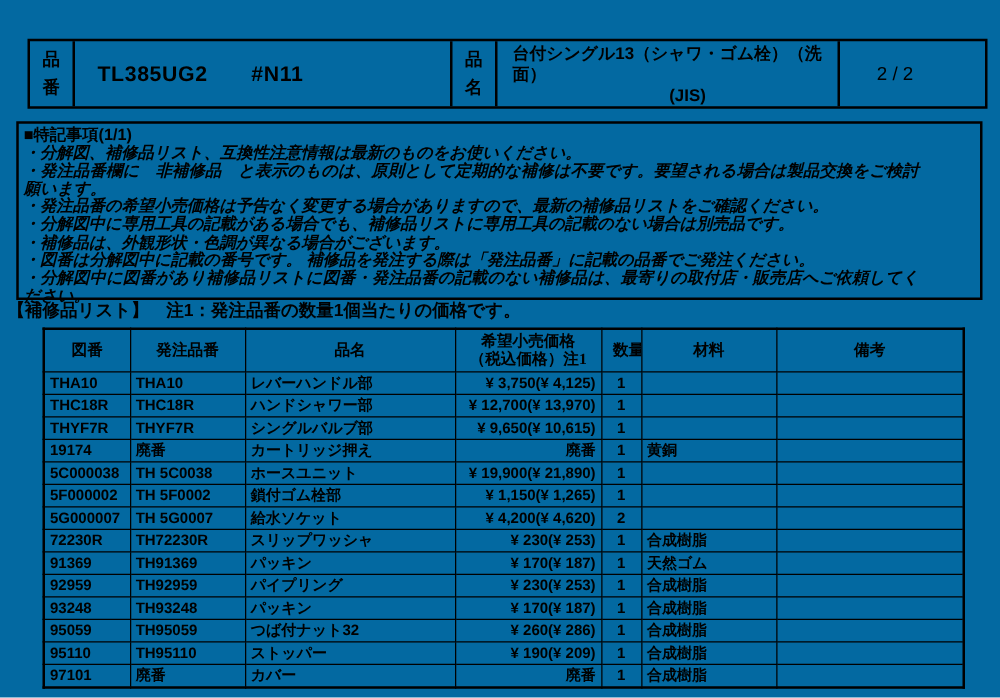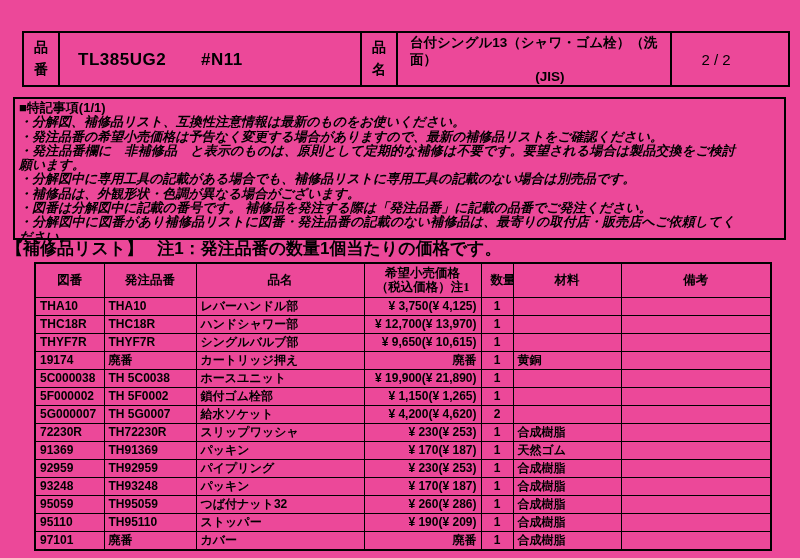--- a/index.html
+++ b/index.html
@@ -1,17 +1,17 @@
 <!DOCTYPE html>
 <html><head>
 <meta charset="utf-8">
 <style>
   html,body{margin:0;padding:0;background:#ffffff;}
   #page{
-    position:relative;width:800px;height:558px;background:#ec4899;
+    position:relative;width:800px;height:558px;background:#0369a1;
     font-family:"Liberation Sans",sans-serif;color:#000;overflow:hidden;
   }
   .pre{white-space:pre;}
 
   
   #doc-header{
     position:absolute;left:22px;top:31px;width:768px;height:56px;
     display:flex;border:2px solid #000;box-sizing:border-box;
   }
   #doc-header .cell{
@@ -37,21 +37,21 @@
     padding:2px 0 0 4px;
   }
   #notes-title{font-size:13px;font-weight:bold;line-height:14.3px;}
   .note-line{
     font-size:13px;font-weight:bold;line-height:14.3px;
     width:716px;text-align:justify;font-style:italic;
   }
 
   
   #list-caption{
-    position:absolute;left:6px;top:241px;font-size:17px;font-weight:bold;line-height:15px;
+    position:absolute;left:6px;top:241px;font-size:14px;font-weight:bold;line-height:15px;
   }
   #list-caption .note{margin-left:14px;}
 
   
   #parts-table{
     position:absolute;left:34px;top:262px;width:736px;
     border-collapse:collapse;table-layout:fixed;
     border:2px solid #000;
   }
   #parts-table th,#parts-table td{
@@ -90,22 +90,22 @@
       <div class="name-l1">台付シングル13（シャワ・ゴム栓）（洗面）</div>
       <div class="name-l2">(JIS)</div>
     </div>
     <div class="cell page-cell">2 / 2</div>
   </div>
 
   <div id="notes-box">
     <div id="notes-title">■特記事項(1/1)</div>
     <div id="notes-items">
         <div class="note-line">・分解図、補修品リスト、互換性注意情報は最新のものをお使いください。</div>
+        <div class="note-line">・発注品番欄に　非補修品　と表示のものは、原則として定期的な補修は不要です。要望される場合は製品交換をご検討願います。</div>
         <div class="note-line">・発注品番の希望小売価格は予告なく変更する場合がありますので、最新の補修品リストをご確認ください。</div>
-        <div class="note-line">・発注品番欄に　非補修品　と表示のものは、原則として定期的な補修は不要です。要望される場合は製品交換をご検討願います。</div>
         <div class="note-line">・分解図中に専用工具の記載がある場合でも、補修品リストに専用工具の記載のない場合は別売品です。</div>
         <div class="note-line">・補修品は、外観形状・色調が異なる場合がございます。</div>
         <div class="note-line">・図番は分解図中に記載の番号です。 補修品を発注する際は「発注品番」に記載の品番でご発注ください。</div>
         <div class="note-line">・分解図中に図番があり補修品リストに図番・発注品番の記載のない補修品は、最寄りの取付店・販売店へご依頼してください。</div>
       </div>
   </div>
 
   <div id="list-caption">
     <span>【補修品リスト】</span><span class="note">注1：発注品番の数量1個当たりの価格です。</span>
   </div>

